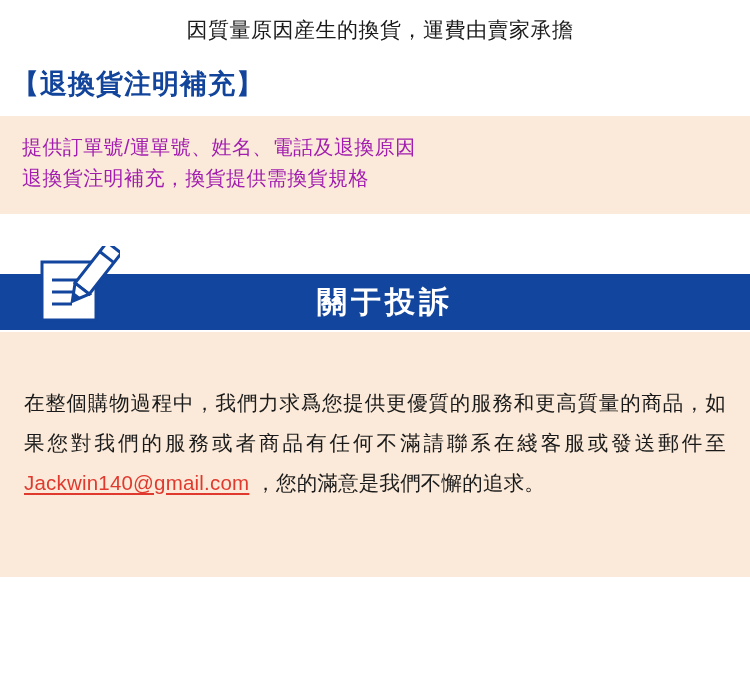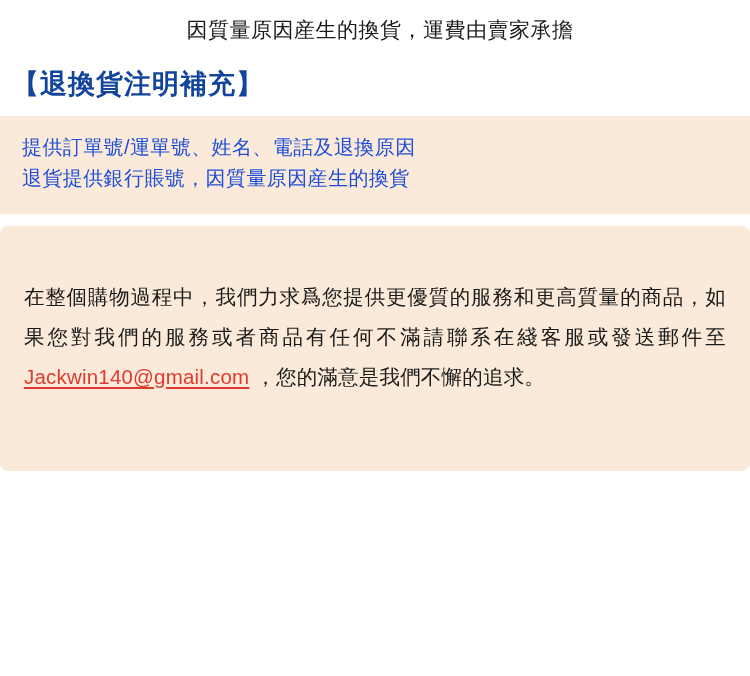--- a/index.html
+++ b/index.html
@@ -50,21 +50,21 @@
 
   
   .note-box {
     background: #fbead9;
     padding: 16px 0 20px 0;
     margin: 0;
   }
   .note-line {
     font-size: 20px;
     line-height: 1.55;
-    color: #1d4ed8;
+    color: #a21caf;
     margin-left: 22px;
     letter-spacing: 0.4px;
   }
 
   
   .banner-wrap {
     position: relative;
     margin-top: 60px;
     height: 58px;
   }
@@ -91,25 +91,24 @@
     left: 36px;
     top: -28px;
     width: 84px;
     height: 80px;
     z-index: 3;
   }
 
   
   .body-box {
     background: #fbead9;
-    margin-top: 12px;
+    margin-top: 0;
     padding: 30px 24px 54px 24px;
     min-height: 180px;
     box-sizing: border-box;
-    border-radius: 8px;
   }
   .body-text {
     font-size: 20.5px;
     line-height: 1.95;
     color: #1a1a1a;
     letter-spacing: 0.2px;
     text-align: justify;
   }
   .email-link {
     color: #e03a2f;
@@ -123,21 +122,42 @@
 <div class="page">
 
   <div class="top-lines">
     <p class="policy-line">因質量原因産生的換貨，運費由賣家承擔</p>
   </div>
 
   <div class="bracket-heading">【退換貨注明補充】</div>
 
   <div class="note-box">
     <div class="note-line">提供訂單號/運單號、姓名、電話及退換原因</div>
-    <div class="note-line">退貨提供銀行賬號，因質量原因産生的換貨</div>
+    <div class="note-line">退換貨注明補充，換貨提供需換貨規格</div>
   </div>
 
+  <div class="banner-wrap">
+    <div class="banner">
+      <span class="banner-title">關于投訴</span>
+    </div>
+    <span class="pencil-icon">
+      <svg viewBox="0 0 84 80" width="84" height="80" xmlns="http://www.w3.org/2000/svg">
+
+        <rect x="6" y="16" width="54" height="58" fill="#ffffff" stroke="#12459d" stroke-width="3"></rect>
+        <line x1="16" y1="34" x2="44" y2="34" stroke="#12459d" stroke-width="3"></line>
+        <line x1="16" y1="46" x2="44" y2="46" stroke="#12459d" stroke-width="3"></line>
+        <line x1="16" y1="58" x2="36" y2="58" stroke="#12459d" stroke-width="3"></line>
+
+        <g transform="rotate(38 56 30)">
+          <rect x="47" y="-6" width="18" height="52" fill="#ffffff" stroke="#12459d" stroke-width="3"></rect>
+          <polygon points="47,46 65,46 56,62" fill="#ffffff" stroke="#12459d" stroke-width="3"></polygon>
+          <polygon points="52,54 60,54 56,62" fill="#12459d"></polygon>
+          <line x1="47" y1="6" x2="65" y2="6" stroke="#12459d" stroke-width="3"></line>
+        </g>
+      </svg>
+    </span>
+  </div>
 
   <div class="body-box">
     <p class="body-text"><span>在整個購物過程中，我們力求爲您提供更優質的服務和更高質量的商品，如果您對我們的服務或者商品有任何不滿請聯系在綫客服或發送郵件至 </span><a class="email-link" href="#">Jackwin140@gmail.com</a><span> ，您的滿意是我們不懈的追求。</span></p>
   </div>
 
 </div>
 
 </body></html>

